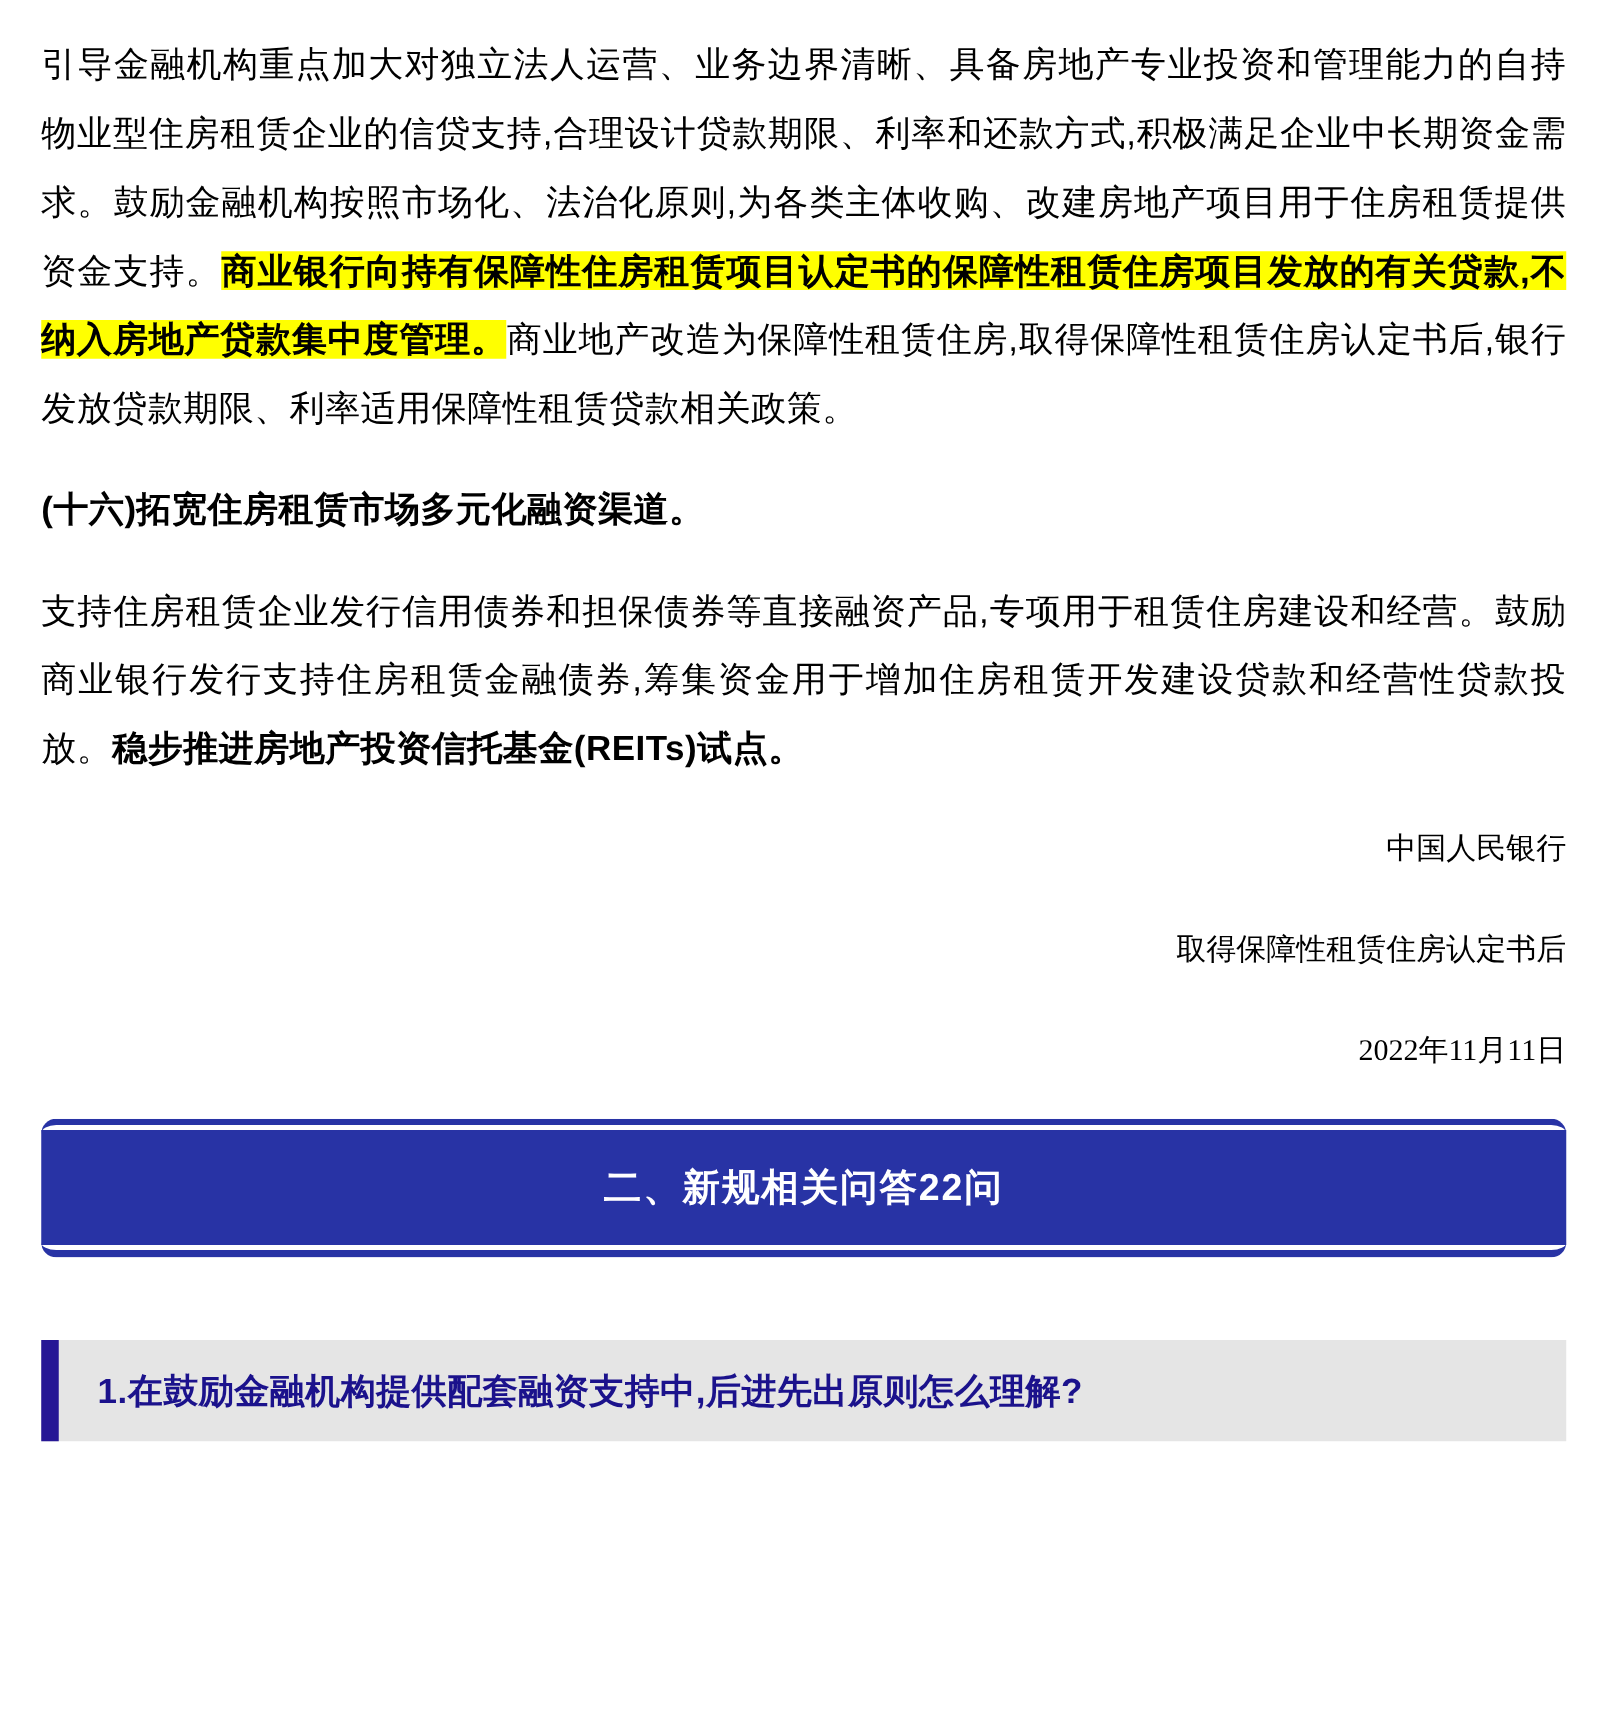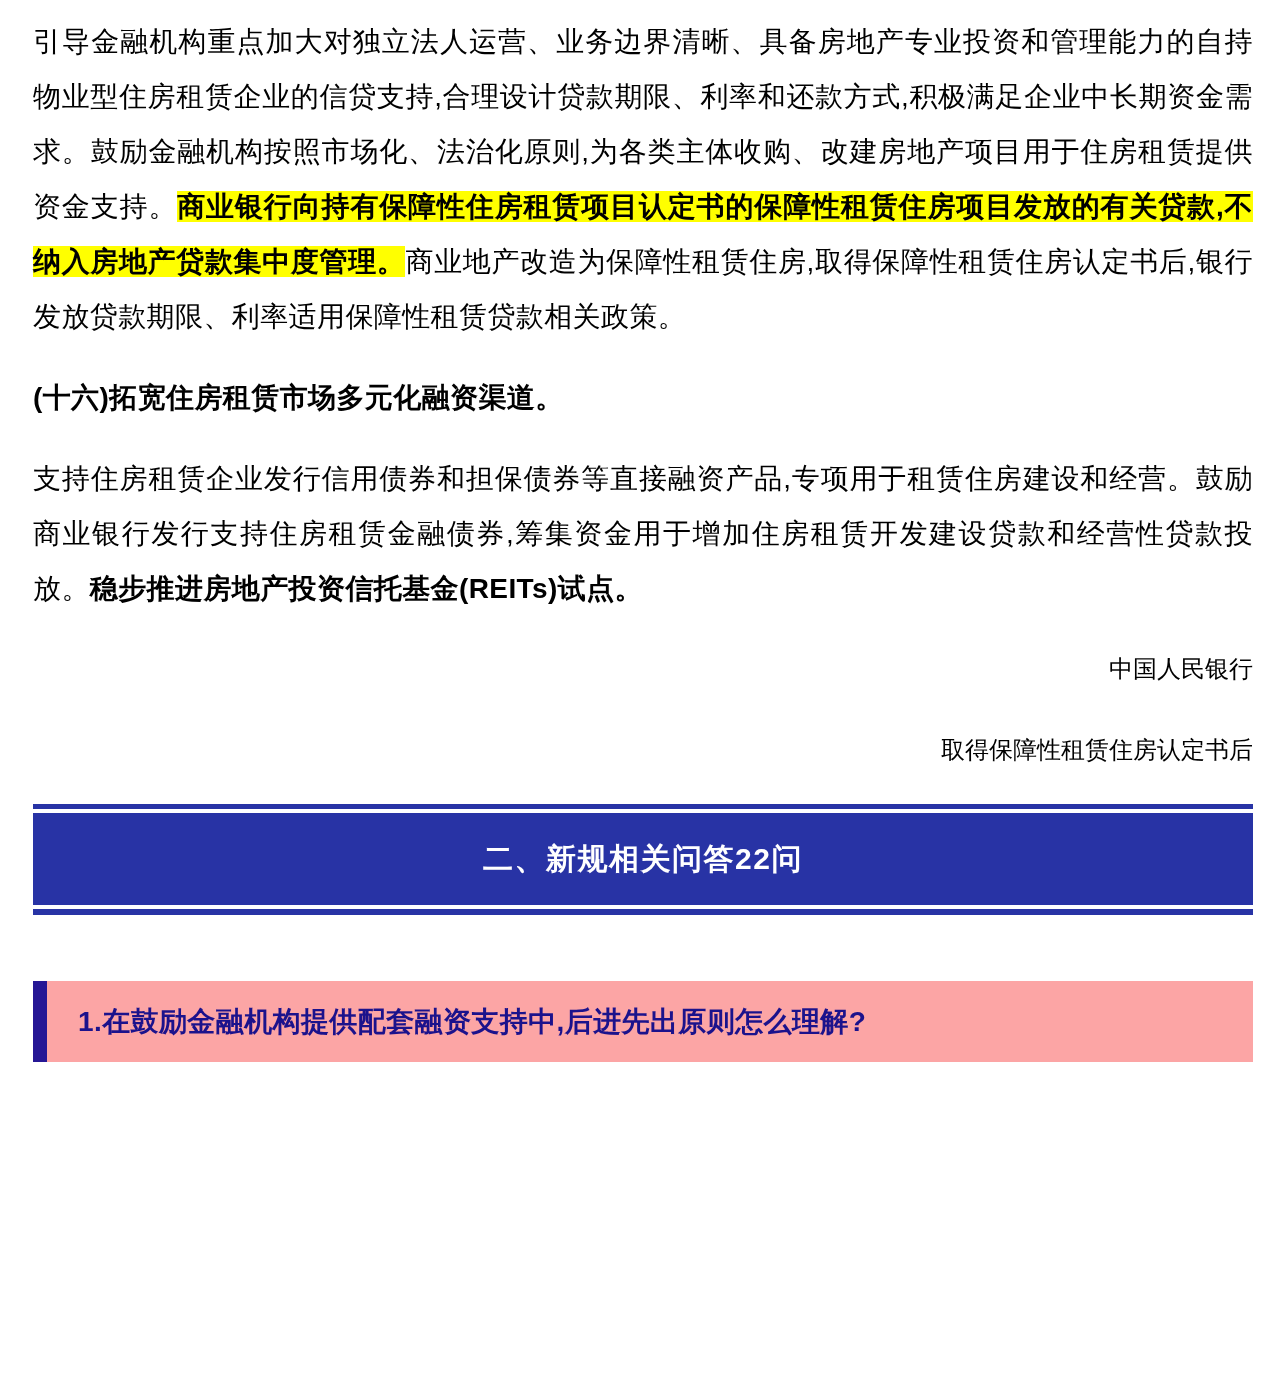--- a/index.html
+++ b/index.html
@@ -2,21 +2,21 @@
 <html lang="zh"><head>
 <meta charset="utf-8">
 <style>
   html, body { margin: 0; padding: 0; background: #ffffff; }
   .page {
     position: relative;
     width: 1285px;
     min-height: 1387px;
     box-sizing: border-box;
     background: #ffffff;
-    padding: 14px 32px 8px 33px;
+    padding: 24px 32px 8px 33px;
     font-family: "Liberation Sans", "DejaVu Sans", sans-serif;
     color: #000000;
     overflow: hidden;
   }
   .body-text {
     font-size: 28px;
     line-height: 55px;
     letter-spacing: 0.4px;
     text-align: justify;
     margin: 0 0 26px 0;
@@ -31,38 +31,39 @@
     font-size: 24px;
     line-height: 55px;
     text-align: right;
     margin: 0 0 26px 0;
   }
   .banner-wrap {
     border-top: 5px solid #2833A5;
     border-bottom: 6px solid #2833A5;
     padding: 4px 0;
     margin: 3px 0 66px 0;
+    border-radius: 12px;
   }
   .banner-box {
     background: #2833A5;
     height: 92px;
     display: flex;
     align-items: center;
     justify-content: center;
   }
   .banner-title {
     color: #ffffff;
     font-weight: bold;
     font-size: 30px;
     letter-spacing: 1.5px;
   }
   .question-block {
     display: flex;
     align-items: stretch;
-    background: #fca5a5;
+    background: #e5e5e5;
     min-height: 81px;
     margin: 0 0 48px 0;
   }
   .q-bar {
     flex: none;
     width: 14px;
     background: #261795;
   }
   .q-title {
     margin: 0;
@@ -84,20 +85,21 @@
 <div class="page">
 
   <p class="body-text"><span>引导金融机构重点加大对独立法人运营、业务边界清晰、具备房地产专业投资和管理能力的自持物业型住房租赁企业的信贷支持,合理设计贷款期限、利率和还款方式,积极满足企业中长期资金需求。鼓励金融机构按照市场化、法治化原则,为各类主体收购、改建房地产项目用于住房租赁提供资金支持。</span><span class="hl">商业银行向持有保障性住房租赁项目认定书的保障性租赁住房项目发放的有关贷款,不纳入房地产贷款集中度管理。</span><span>商业地产改造为保障性租赁住房,取得保障性租赁住房认定书后,银行发放贷款期限、利率适用保障性租赁贷款相关政策。</span></p>
 
   <p class="body-text bold">(十六)拓宽住房租赁市场多元化融资渠道。</p>
 
   <p class="body-text"><span>支持住房租赁企业发行信用债券和担保债券等直接融资产品,专项用于租赁住房建设和经营。鼓励商业银行发行支持住房租赁金融债券,筹集资金用于增加住房租赁开发建设贷款和经营性贷款投放。</span><span class="bold">稳步推进房地产投资信托基金(REITs)试点。</span></p>
 
   <p class="sig">中国人民银行</p>
   <p class="sig">取得保障性租赁住房认定书后</p>
+  <p class="sig">2022年11月11日</p>
 
   <div class="banner-wrap">
     <div class="banner-box">
       <span class="banner-title">二、新规相关问答22问</span>
     </div>
   </div>
 
   <div class="question-block">
     <div class="q-bar"></div>
     <p class="q-title">1.在鼓励金融机构提供配套融资支持中,后进先出原则怎么理解?</p>

